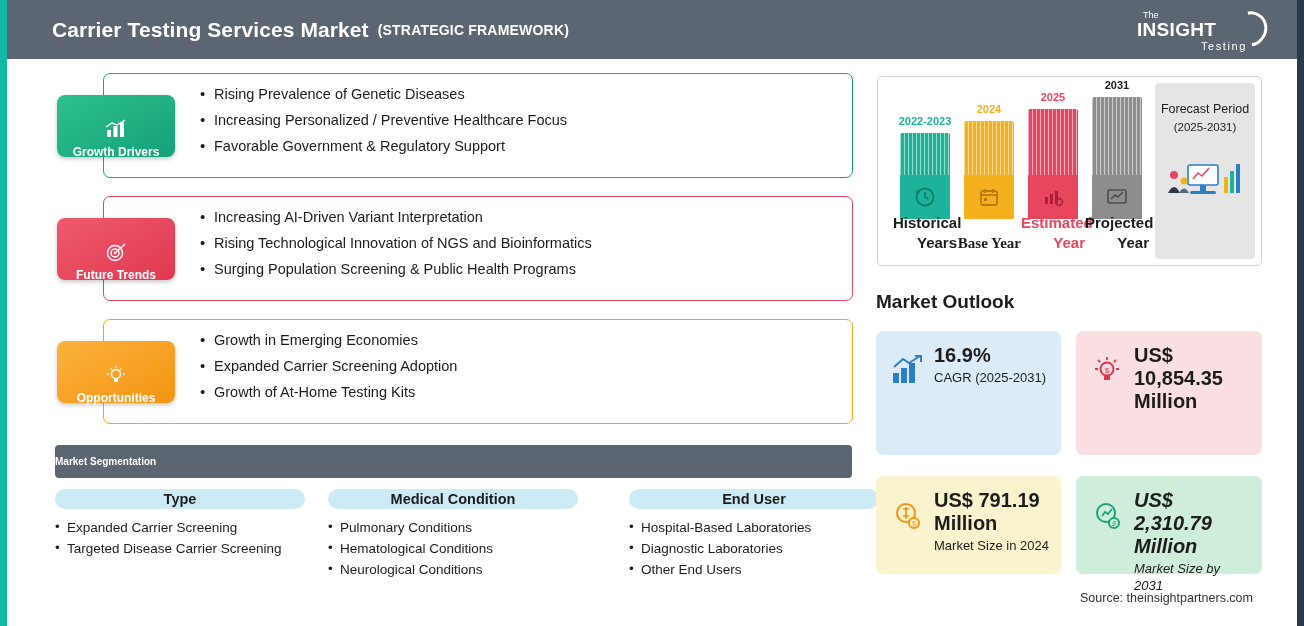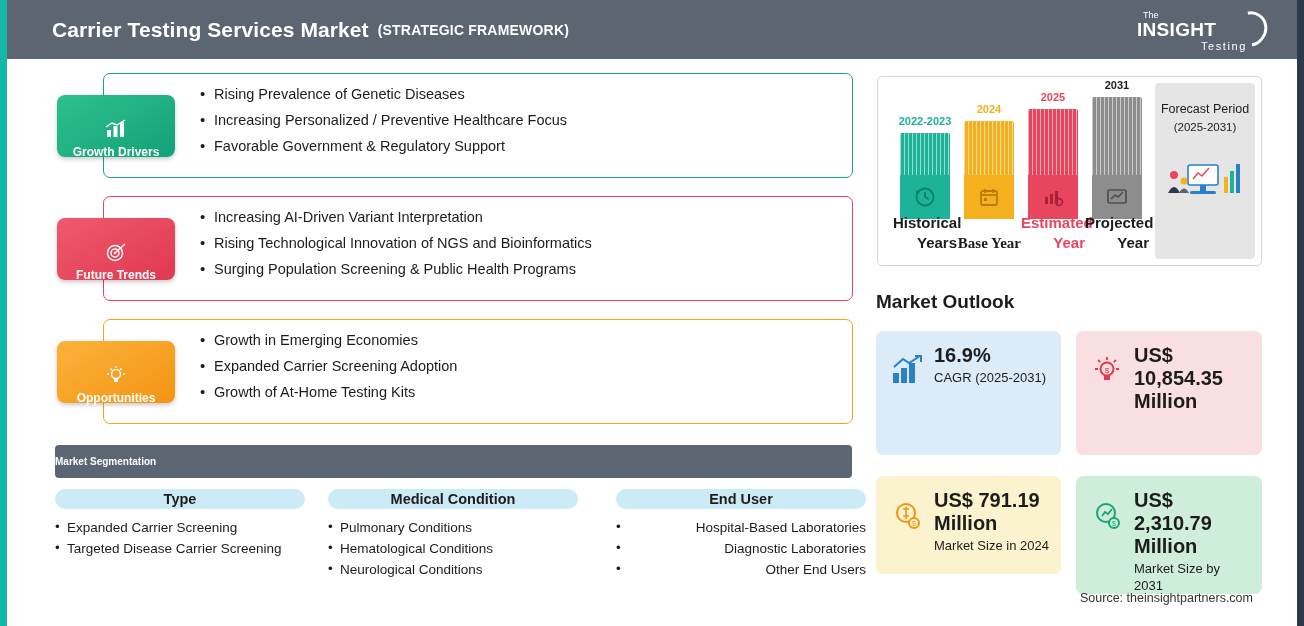--- a/index.html
+++ b/index.html
@@ -273,21 +273,21 @@
 
   <div class="seg-col" style="left:321px; width:250px;">
     <div class="seg-head">Medical Condition</div>
     <ul class="seg-list">
       <li>Pulmonary Conditions</li>
       <li>Hematological Conditions</li>
       <li>Neurological Conditions</li>
     </ul>
   </div>
 
-  <div class="seg-col" style="left:609px; width:250px;text-align:right;">
+  <div class="seg-col" style="left:622px; width:250px;">
     <div class="seg-head">End User</div>
     <ul class="seg-list">
       <li>Hospital-Based Laboratories</li>
       <li>Diagnostic Laboratories</li>
       <li>Other End Users</li>
     </ul>
   </div>
 
   <div id="timeline">
 
@@ -403,21 +403,21 @@
         <circle cx="15" cy="14" r="9" fill="none" stroke="#f39412" stroke-width="2"></circle>
         <path d="M15 8 v12 M12 10 h6 M12 17 h6" stroke="#f39412" stroke-width="1.6"></path>
         <circle cx="23" cy="24" r="5" fill="#fbf3cd" stroke="#f39412" stroke-width="2"></circle>
         <text x="23" y="27" font-size="7" fill="#f39412" text-anchor="middle" font-family="Liberation Sans, sans-serif">$</text>
       </svg>
     </div>
     <div class="kpi-value">US$ 791.19 Million</div>
     <div class="kpi-label">Market Size in 2024</div>
   </div>
 
-  <div class="kpi" style="left:1069px; top:476px; width:186px; height:118px; background:#cfeed9;">
+  <div class="kpi" style="left:1069px; top:476px; width:186px; height:98px; background:#cfeed9;font-style:italic;">
     <div class="kpi-icon">
       <svg width="32" height="32" viewBox="0 0 32 32">
         <circle cx="15" cy="14" r="9" fill="none" stroke="#1aa37a" stroke-width="2"></circle>
         <path d="M11 17 l3 -4 l3 2 l4 -5" stroke="#1aa37a" stroke-width="1.7" fill="none"></path>
         <circle cx="23" cy="24" r="5" fill="#cfeed9" stroke="#1aa37a" stroke-width="2"></circle>
         <text x="23" y="27" font-size="7" fill="#1aa37a" text-anchor="middle" font-family="Liberation Sans, sans-serif">$</text>
       </svg>
     </div>
     <div class="kpi-value">US$ 2,310.79 Million</div>
     <div class="kpi-label">Market Size by 2031</div>

